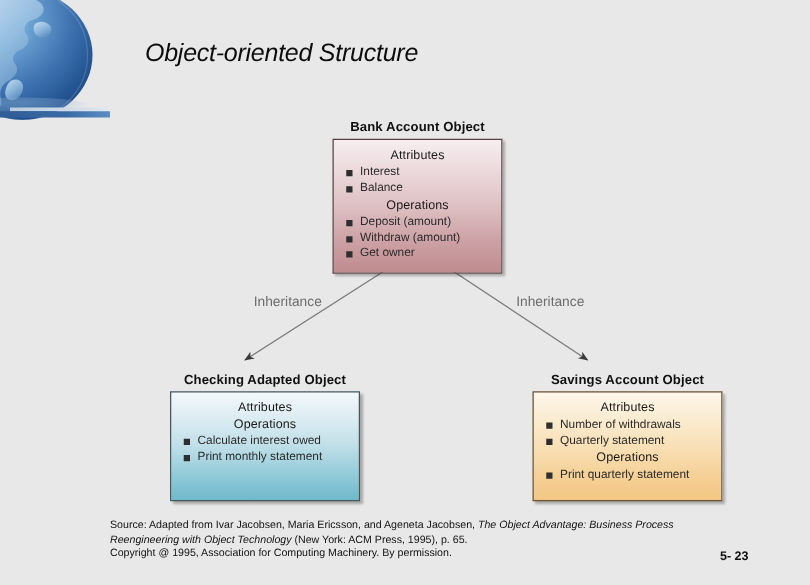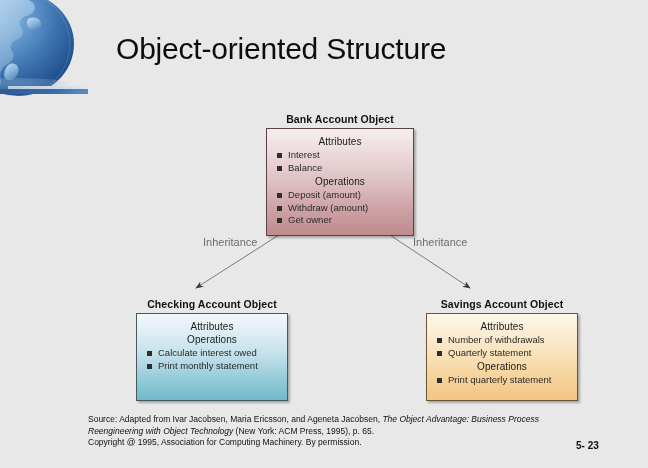--- a/index.html
+++ b/index.html
@@ -62,25 +62,26 @@
     top: 86px;
     width: 78px;
     height: 3px;
     background: linear-gradient(to right, #b9cbe0 0%, #dfe7ef 100%);
   }
 
   #page-title {
     position: absolute;
     left: 116px;
     top: 32px;
-    font-size: 30px;
+    font-size: 20px;
     font-weight: 400;
     color: #0d0d0d;
     letter-spacing: -0.2px;
     white-space: nowrap;
+    font-style: italic;
   }
 
   
   #diagram {
     position: absolute;
     left: 0;
     top: 0;
     width: 648px;
     height: 468px;
   }
@@ -133,21 +134,21 @@
   .sec-list li .bullet {
     position: absolute;
     left: 0;
     top: 4px;
     width: 5px;
     height: 5px;
     background: #2e2e2e;
   }
 
   
-  #node-bank { left: 266px; top: 96px; width: 148px; margin-top: 17px; }
+  #node-bank { left: 266px; top: 96px; width: 136px; }
   #node-bank .obj-box {
     height: 108px;
     background: linear-gradient(to bottom, #f6eef0 0%, #efe0e2 16%, #dfc2c5 48%, #ccA1a5 76%, #bf8b8f 100%);
     border-color: #5a4244;
   }
 
   
   #node-check { left: 136px; top: 298px; width: 152px; }
   #node-check .obj-box {
     height: 88px;
@@ -254,21 +255,21 @@
       <div class="sec-head">Operations</div>
       <ul class="sec-list">
         <li><span class="bullet"></span><span>Deposit (amount)</span></li>
         <li><span class="bullet"></span><span>Withdraw (amount)</span></li>
         <li><span class="bullet"></span><span>Get owner</span></li>
       </ul>
     </div>
   </div>
 
   <div class="obj-node" id="node-check">
-    <div class="obj-caption">Checking Account Object</div>
+    <div class="obj-caption">Checking Adapted Object</div>
     <div class="obj-box">
       <div class="sec-head">Attributes</div>
       <div class="sec-head">Operations</div>
       <ul class="sec-list">
         <li><span class="bullet"></span><span>Calculate interest owed</span></li>
         <li><span class="bullet"></span><span>Print monthly statement</span></li>
       </ul>
     </div>
   </div>
 

